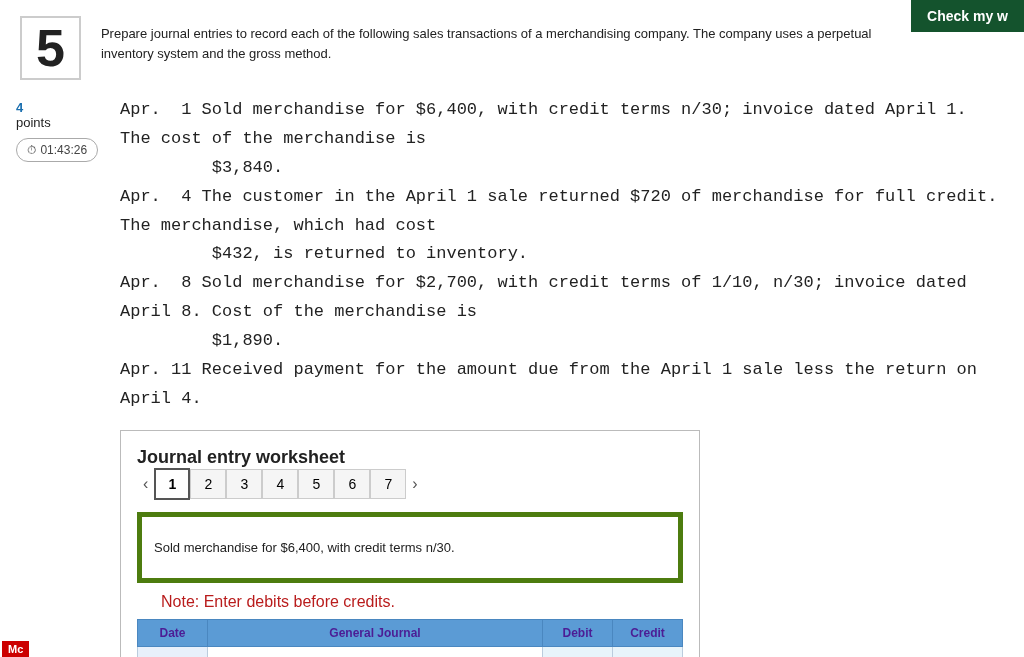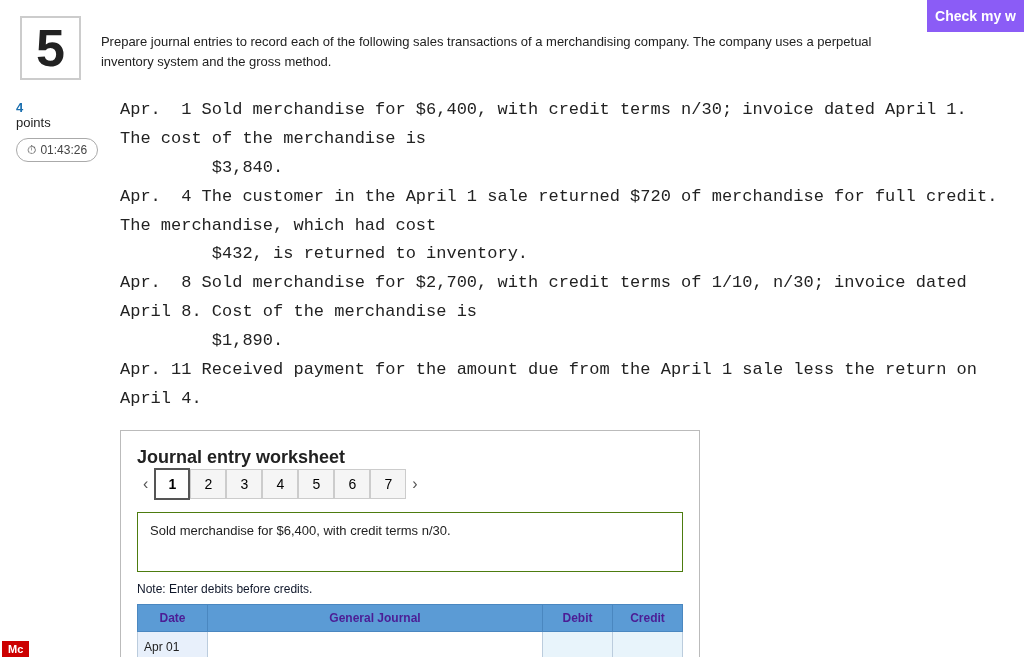--- a/index.html
+++ b/index.html
@@ -1,44 +1,44 @@
 <!DOCTYPE html>
 <html><head>
   <meta charset="utf-8">
   <style>
     * { box-sizing: border-box; margin: 0; padding: 0; }
     body { font-family: Arial, sans-serif; font-size: 13px; background: #fff; color: #222; }
 
-    .top-bar { position: fixed; top: 0; right: 0; background: #8b5cf6; padding: 8px 8px; color: white; font-size: 14px; font-weight: bold; z-index: 100; }
+    .top-bar { position: fixed; top: 0; right: 0; background: #14532d; padding: 8px 16px; color: white; font-size: 14px; font-weight: bold; z-index: 100; }
 
     .main-content { padding: 16px 20px; margin-top: 0; }
 
     .question-header { display: flex; align-items: flex-start; gap: 20px; margin-bottom: 16px; }
     .question-number { font-size: 52px; font-weight: bold; border: 2px solid #ccc; padding: 4px 14px; line-height: 1; }
-    .question-text { font-size: 13px; line-height: 1.5; max-width: 800px; margin-top: 16px; }
+    .question-text { font-size: 13px; line-height: 1.5; max-width: 800px; margin-top: 8px; }
 
     .left-sidebar { position: absolute; left: 16px; top: 100px; font-size: 13px; }
     .points-label { font-weight: bold; color: #1a6faf; }
     .timer { display: flex; align-items: center; gap: 4px; border: 1px solid #aaa; border-radius: 20px; padding: 4px 10px; margin-top: 8px; font-size: 12px; color: #444; }
 
     .transactions { margin-left: 100px; margin-bottom: 16px; font-size: 17px; font-family: 'Courier New', monospace; line-height: 1.7; }
 
     .view-transaction-btn { background: #1a6faf; color: white; border: none; padding: 8px 16px; font-size: 13px; cursor: pointer; border-radius: 2px; margin-left: 100px; margin-bottom: 20px; }
 
     .worksheet-container { margin-left: 100px; border: 1px solid #bbb; padding: 16px; max-width: 580px; background: #fff; }
     .worksheet-title { font-size: 18px; font-weight: bold; margin-bottom: 0; }
 
     .tabs-nav { display: flex; align-items: center; gap: 0; margin-bottom: 12px; }
     .tab-nav-arrow { background: none; border: none; font-size: 16px; cursor: pointer; color: #555; padding: 0 6px; }
     .tab-btn { background: none; border: 1px solid #ccc; padding: 6px 12px; cursor: pointer; font-size: 14px; min-width: 36px; text-align: center; }
     .tab-btn.active { background: #fff; border: 2px solid #555; font-weight: bold; }
     .tab-btn:not(.active) { background: #f5f5f5; }
 
-    .entry-description { border: 1px solid #4d7c0f; padding: 8px 12px; font-size: 13px; line-height: 1.5; margin-bottom: 10px; min-height: 60px; }
-    .note-text { color: #0f172a; font-size: 12px; margin-bottom: 8px; }
+    .entry-description { border: 5px solid #4d7c0f; padding: 21px 12px; font-size: 13px; line-height: 1.5; margin-bottom: 10px; min-height: 60px; }
+    .note-text { color: #b91c1c; font-size: 16px; margin-bottom: 8px; margin-left: 24px; }
 
     table.journal-table { width: 100%; border-collapse: collapse; font-size: 12px; }
     table.journal-table thead th { background: #5b9bd5; color: #4c1d95; padding: 6px 8px; text-align: center; border: 1px solid #4a87c0; }
     table.journal-table thead th.date-col { width: 70px; }
     table.journal-table thead th.gj-col { }
     table.journal-table thead th.debit-col { width: 70px; margin-top: 17px; }
     table.journal-table thead th.credit-col { width: 70px; margin-top: 45px; }
     table.journal-table tbody td { border: 1px solid #bcd; padding: 0; height: 31px; }
     table.journal-table tbody td input { width: 100%; height: 100%; border: none; outline: none; padding: 2px 4px; font-size: 12px; background: transparent; }
     table.journal-table tbody td.date-cell { background: #e8f0fb; }

